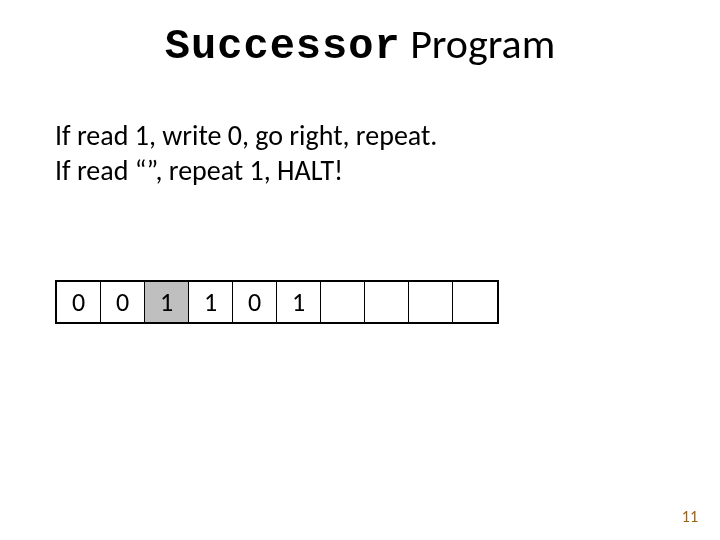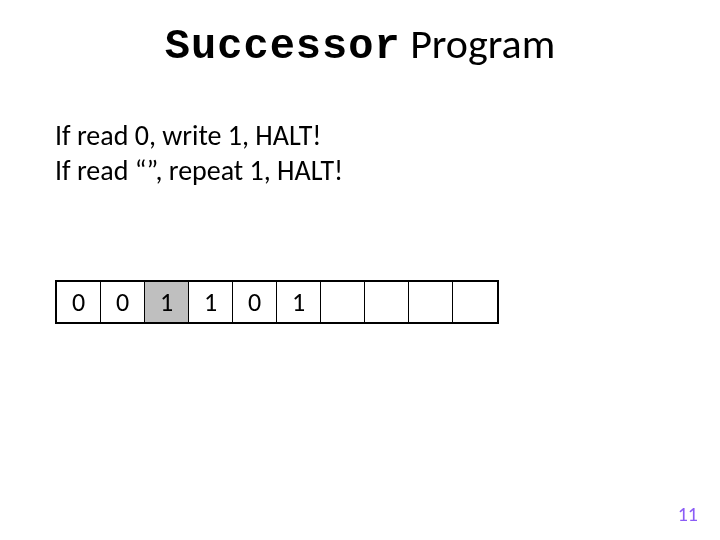--- a/index.html
+++ b/index.html
@@ -64,35 +64,35 @@
   .cell:last-child {
     border-right: none;
   }
   .cell.active {
     background: #bfbfbf;
   }
   .pagenum {
     position: absolute;
     bottom: 14px;
     right: 22px;
-    font-size: 20px;
-    color: #8b5cf6;
+    font-size: 16px;
+    color: #a16207;
   }
 </style>
 </head>
 <body>
 
 <div class="slide">
 
   <div class="title">
     <span class="mono">Successor</span><span> Program</span>
   </div>
 
   <div class="rules">
-    <div>If read 0, write 1, HALT!</div>
+    <div>If read 1, write 0, go right, repeat.</div>
     <div>If read “”, repeat 1, HALT!</div>
   </div>
 
   <div class="tape" id="tape">
       <div class="cell">0</div>
       <div class="cell">0</div>
       <div class="cell active">1</div>
       <div class="cell">1</div>
       <div class="cell">0</div>
       <div class="cell">1</div>

